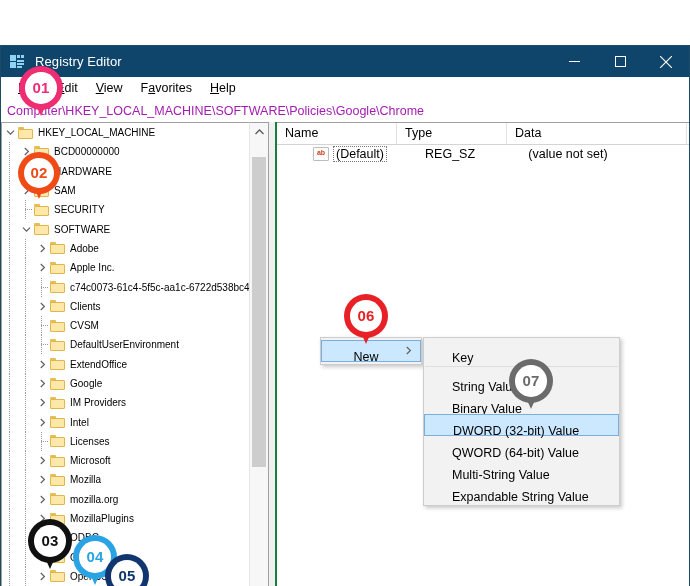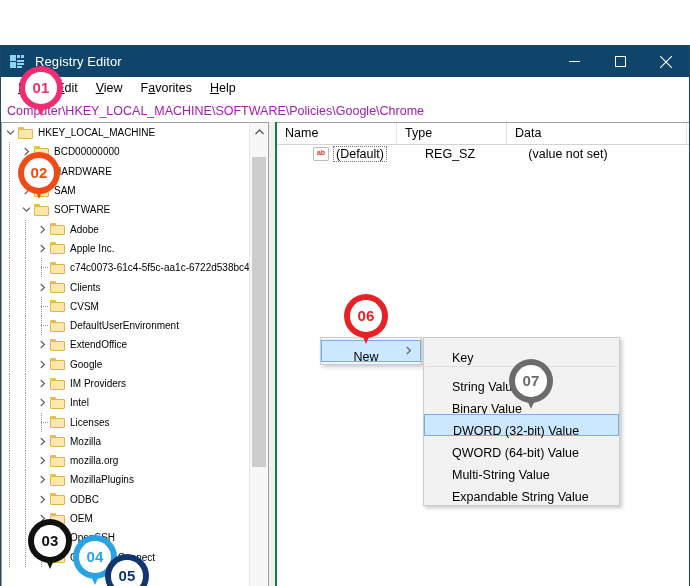--- a/index.html
+++ b/index.html
@@ -217,20 +217,29 @@
               </svg>
             </span>
             <span class="folder">
               <i class="tab"></i>
               <i class="bd"></i>
             </span>
             <span class="tlabel">SAM</span>
           </div>
           <div class="trow">
             <span class="guide"></span>
+            <span class="guide tee"></span>
+            <span class="folder">
+              <i class="tab"></i>
+              <i class="bd"></i>
+            </span>
+            <span class="tlabel">SECURITY</span>
+          </div>
+          <div class="trow">
+            <span class="guide"></span>
             <span class="exp">
               <svg width="9" height="9" viewBox="0 0 9 9">
                 <path fill="none" stroke="#606060" stroke-width="1.2" d="M1 2.6 L4.5 6.2 L8 2.6"></path>
               </svg>
             </span>
             <span class="folder">
               <i class="tab"></i>
               <i class="bd"></i>
             </span>
             <span class="tlabel">SOFTWARE</span>
@@ -365,20 +374,34 @@
           </div>
           <div class="trow">
             <span class="guide"></span>
             <span class="guide"></span>
             <span class="guide tee"></span>
             <span class="folder">
               <i class="tab"></i>
               <i class="bd"></i>
             </span>
             <span class="tlabel">Licenses</span>
+          </div>
+          <div class="trow">
+            <span class="guide"></span>
+            <span class="guide"></span>
+            <span class="exp">
+              <svg width="7" height="9" viewBox="0 0 7 9">
+                <path fill="none" stroke="#606060" stroke-width="1.2" d="M1.8 1 L5.4 4.5 L1.8 8"></path>
+              </svg>
+            </span>
+            <span class="folder">
+              <i class="tab"></i>
+              <i class="bd"></i>
+            </span>
+            <span class="tlabel">Microsoft</span>
           </div>
           <div class="trow">
             <span class="guide"></span>
             <span class="guide"></span>
             <span class="exp">
               <svg width="7" height="9" viewBox="0 0 7 9">
                 <path fill="none" stroke="#606060" stroke-width="1.2" d="M1.8 1 L5.4 4.5 L1.8 8"></path>
               </svg>
             </span>
             <span class="folder">

